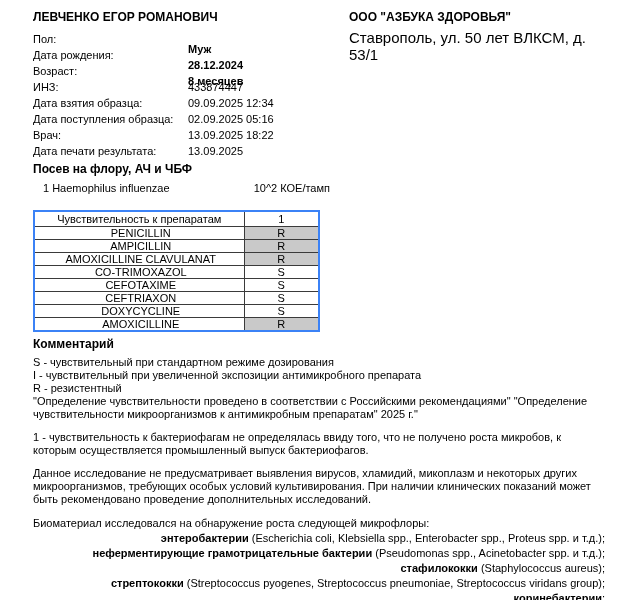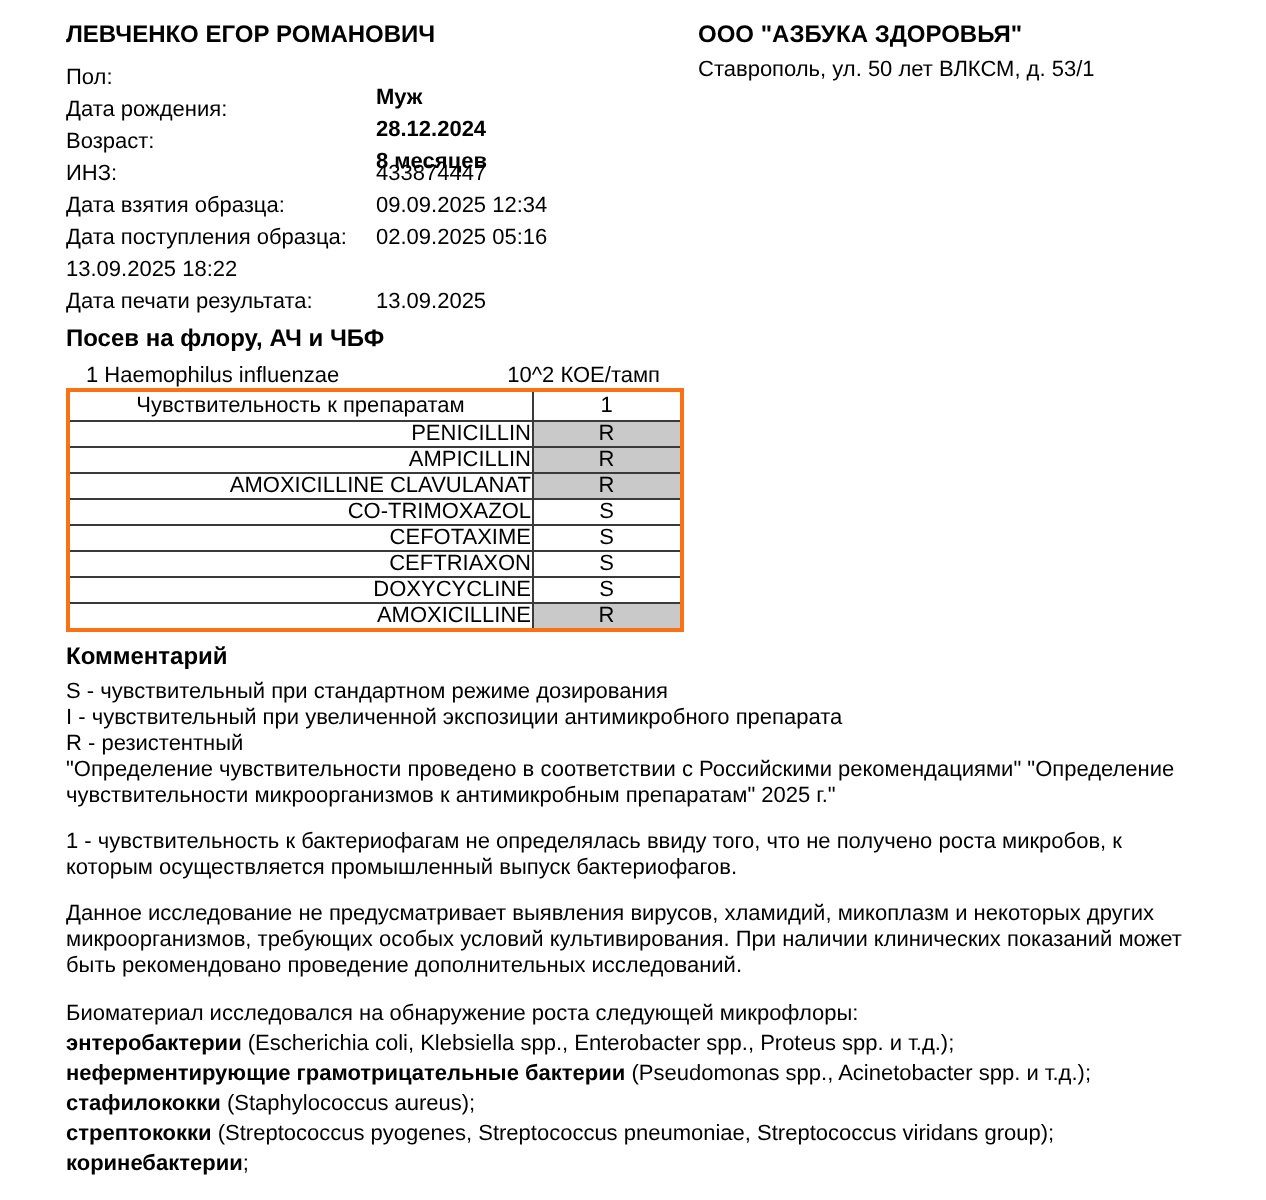--- a/index.html
+++ b/index.html
@@ -16,57 +16,57 @@
     padding: 8px 28px 16px 33px;
     overflow: hidden;
     position: relative;
   }
   
   .header-grid { display: flex; }
   .patient-block { width: 316px; flex: none; }
   .clinic-block { flex: 1; }
   .patient-name { font-weight: bold; font-size: 12px; padding-top: 2px; margin-bottom: 7px; }
   .clinic-name { font-weight: bold; font-size: 12px; padding-top: 2px; margin-bottom: 5px; }
-  .clinic-address { font-size: 11px; }
+  .clinic-address { font-size: 15px; }
   .field-row { display: flex; font-size: 11px; height: 16px; align-items: center; }
   .field-label { width: 155px; flex: none; }
   .field-value.bold { font-weight: bold; margin-top: 20px; }
   
   .section-title { font-weight: bold; font-size: 12px; margin-top: 3px; }
   .organism-row {
     display: flex; justify-content: space-between;
     width: 297px; font-size: 11px;
-    margin-top: 6px; margin-bottom: 0; padding-left: 10px; text-align: center;
+    margin-top: 6px; margin-bottom: 16px; padding-left: 10px; text-align: center;
   }
   
   .sens-table {
     border-collapse: collapse;
-    width: 309px;
+    width: 287px;
     font-size: 11px;
-    border: 2px solid #f97316;
+    border: 2px solid #3b82f6;
   }
   .sens-table th {
     border: 1px solid #3a3a3a;
     font-weight: normal;
     text-align: center;
     height: 15px;
     padding: 0 2px;
   }
   .sens-table th.col-isolate { width: 75px; }
   .sens-table td { border: 1px solid #3a3a3a; height: 13px; padding: 0; }
-  .sens-table td.drug { padding-left: 3px; text-align: right; }
+  .sens-table td.drug { padding-left: 3px; text-align: center; }
   .sens-table td.result { text-align: center; }
   
   .comments { width: 572px; }
   .comments-title { font-weight: bold; font-size: 12px; margin-top: 5px; margin-bottom: 5px; }
   .legend-line { font-size: 11px; line-height: 13px; }
   .comment-para { font-size: 11px; line-height: 13px; margin-top: 10px; }
   .microflora-block { margin-top: 10px; }
   .micro-intro { font-size: 11px; line-height: 15px; }
-  .micro-line { font-size: 11px; line-height: 15px; }
+  .micro-line { font-size: 11px; line-height: 15px; text-align: right; }
   .micro-line b { font-weight: bold; }
 </style>
 </head>
 <body>
 
 <div class="doc">
 
   <div class="header-grid">
     <div class="patient-block">
       <div class="patient-name">ЛЕВЧЕНКО ЕГОР РОМАНОВИЧ</div>
@@ -89,20 +89,21 @@
           </div>
           <div class="field-row">
             <span class="field-label">Дата взятия образца:</span>
             <span class="field-value">09.09.2025 12:34</span>
           </div>
           <div class="field-row">
             <span class="field-label">Дата поступления образца:</span>
             <span class="field-value">02.09.2025 05:16</span>
           </div>
           <div class="field-row">
+            <span class="field-label">Врач:</span>
             <span class="field-value">13.09.2025 18:22</span>
           </div>
           <div class="field-row">
             <span class="field-label">Дата печати результата:</span>
             <span class="field-value">13.09.2025</span>
           </div>
         </div>
     </div>
     <div class="clinic-block">
       <div class="clinic-name">ООО "АЗБУКА ЗДОРОВЬЯ"</div>

